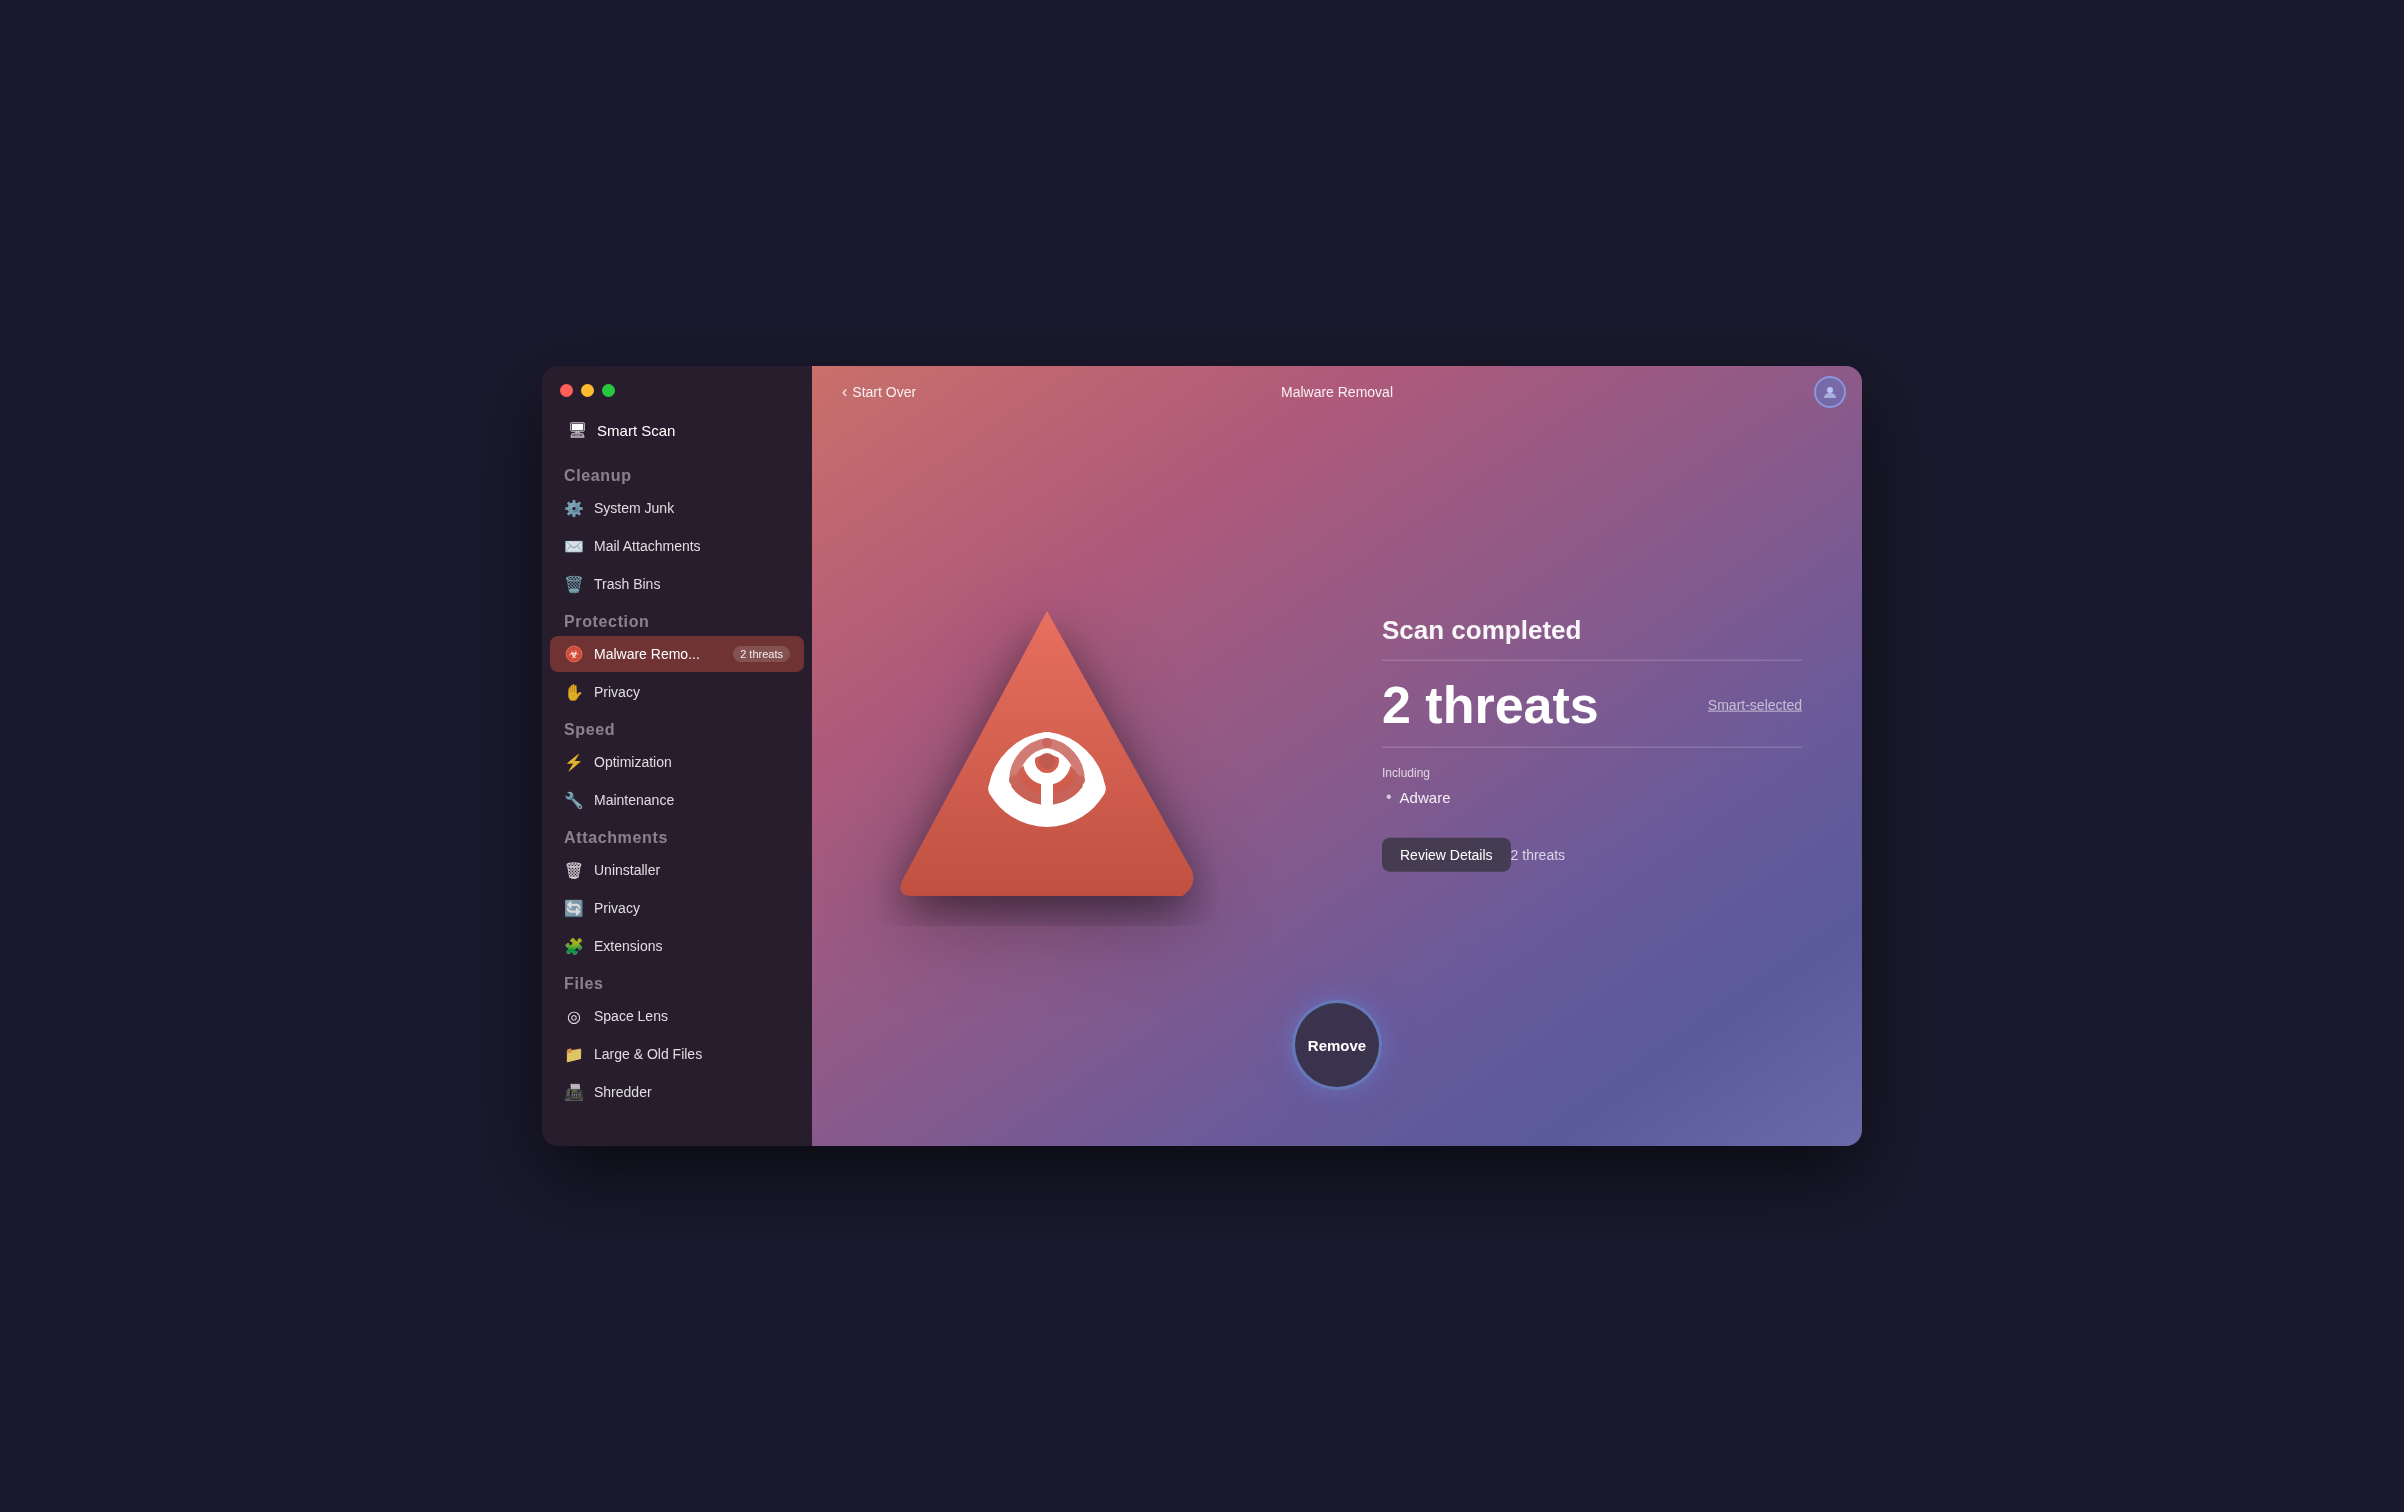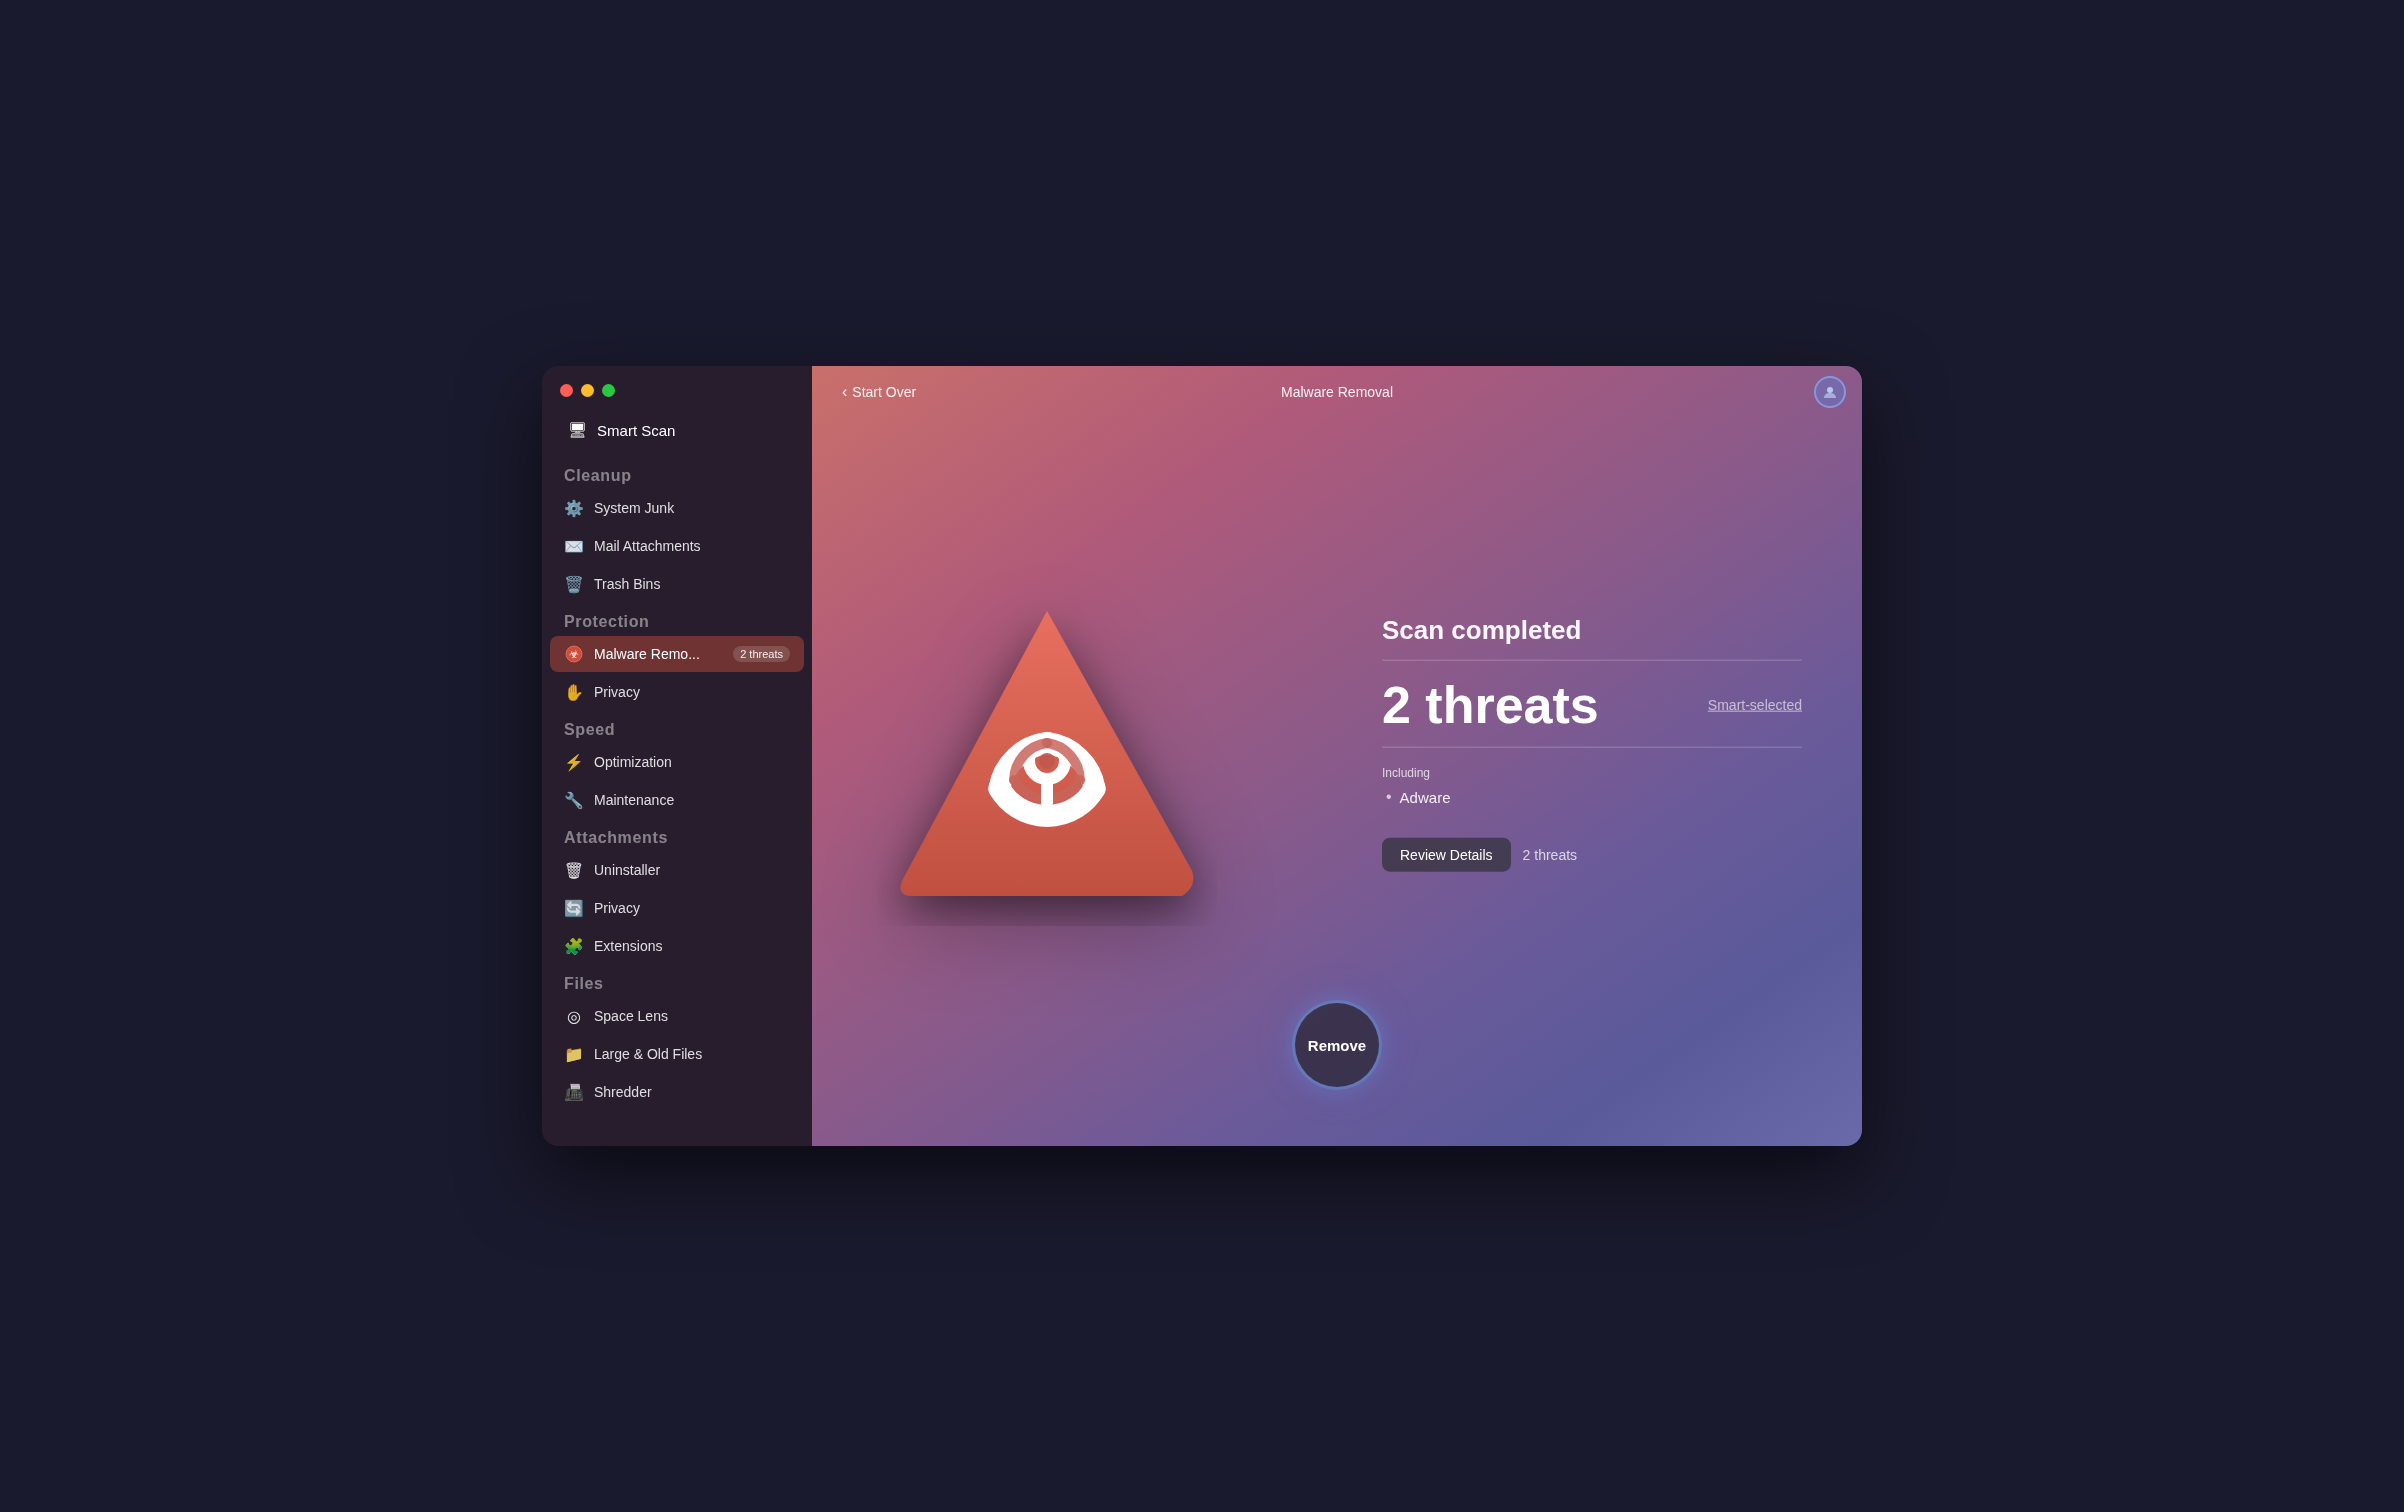--- a/index.html
+++ b/index.html
@@ -244,21 +244,21 @@
     }
 
     .threat-bullet {
       color: rgba(255,255,255,0.7);
       font-size: 16px;
     }
 
     .review-row {
       display: flex;
       align-items: center;
-      gap: 12px;
+      gap: 0;
       margin-top: 32px;
     }
 
     .review-btn {
       background: rgba(60,55,70,0.85);
       color: #fff;
       border: none;
       border-radius: 8px;
       padding: 9px 18px;
       font-size: 14px;

